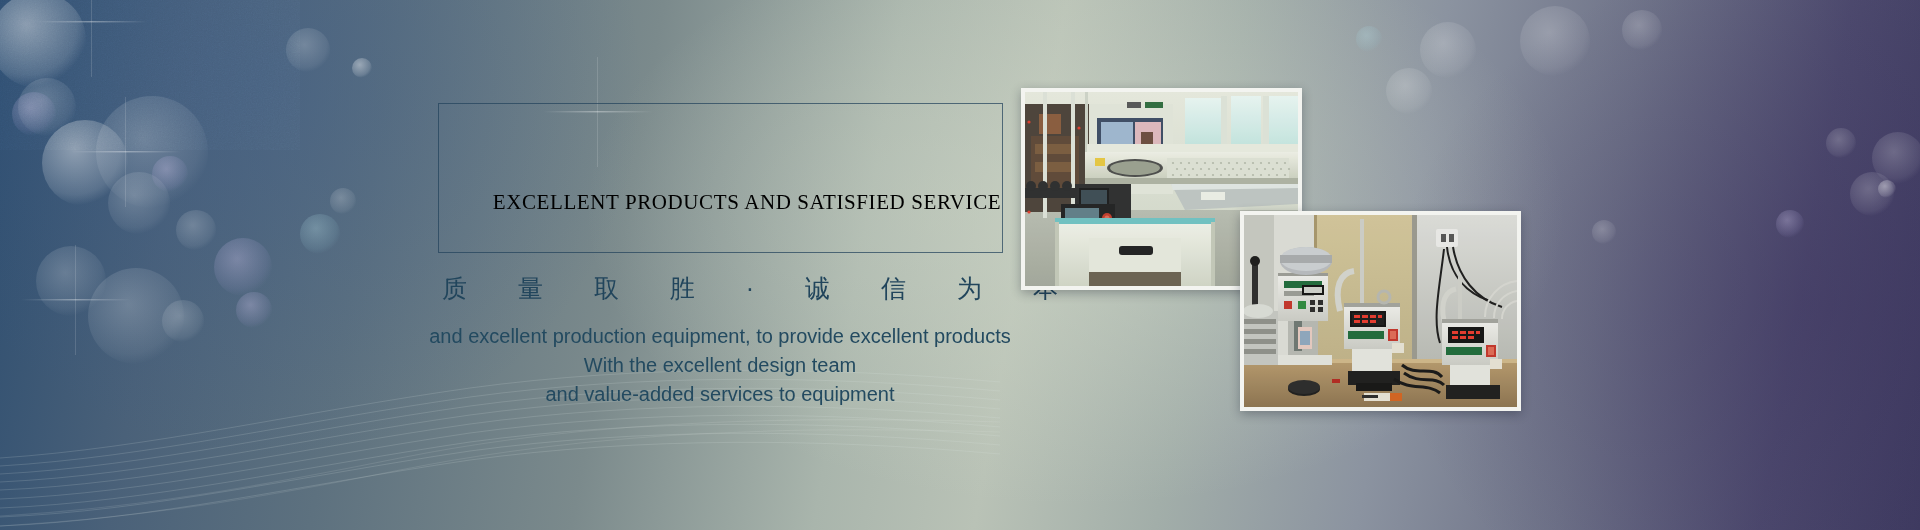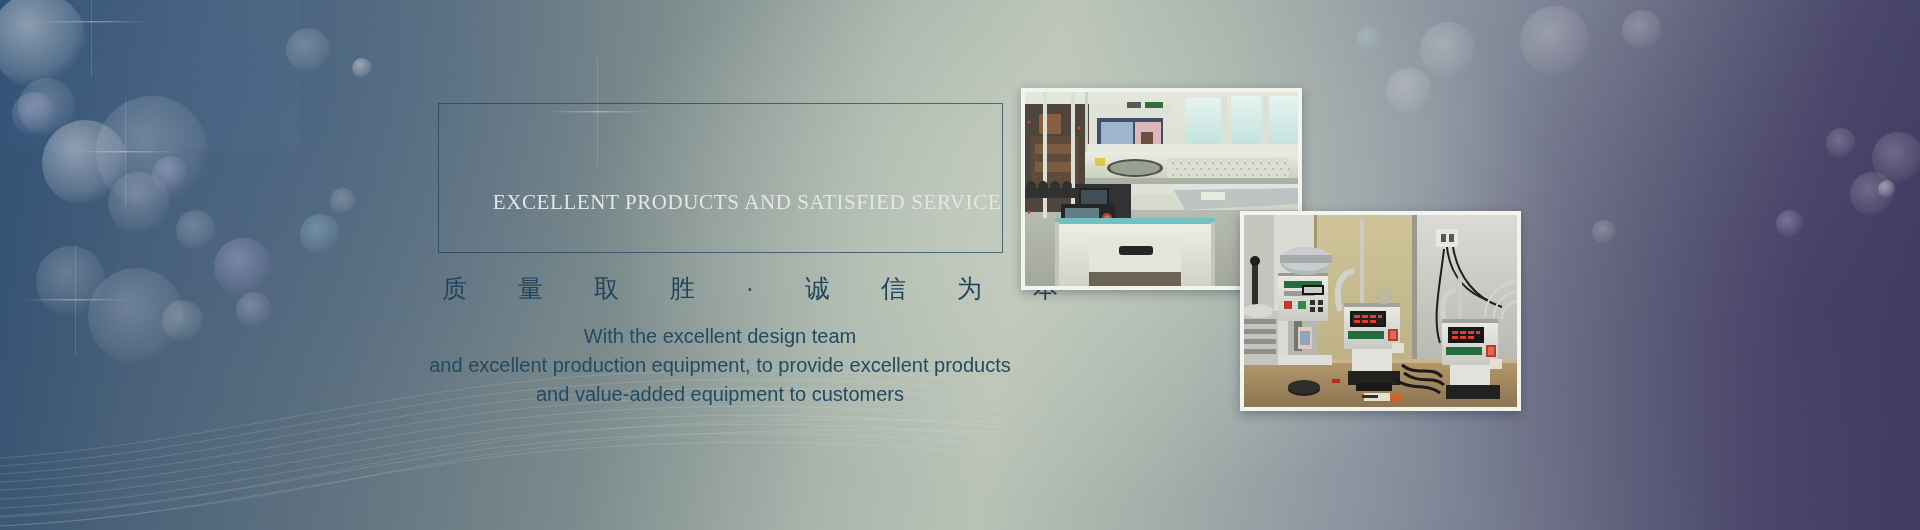--- a/index.html
+++ b/index.html
@@ -70,21 +70,21 @@
     position:absolute;left:438px;top:130px;width:565px;
     text-align:center;
     font-size:30px;letter-spacing:1.5px;color:#1e3f58;
     font-family:"Liberation Sans","DejaVu Sans",sans-serif;
     white-space:nowrap;
   }
   .headline-en{
     position:absolute;left:438px;top:190px;width:618px;
     text-align:center;
     font-family:"Liberation Serif","DejaVu Serif",serif;
-    font-size:21px;letter-spacing:.6px;color:#e5e5e5;
+    font-size:21px;letter-spacing:.6px;color:#000000;
     white-space:nowrap;
   }
   .slogan-cn{
     position:absolute;left:420px;top:272px;width:600px;
     text-align:center;
     font-size:25px;letter-spacing:22px;color:#21455c;
     font-family:"Liberation Sans","DejaVu Sans",sans-serif;
     text-indent:22px;
     white-space:nowrap;
   }
@@ -184,23 +184,23 @@
   </svg>
 
   <div class="frame"></div>
 
 
   <div class="headline-en">EXCELLENT PRODUCTS AND SATISFIED SERVICE</div>
 
   <div class="slogan-cn">质 量 取 胜 · 诚 信 为 本</div>
 
   <div class="para-en">
+    <div>and excellent production equipment, to provide excellent products</div>
     <div>With the excellent design team</div>
-    <div>and excellent production equipment, to provide excellent products</div>
-    <div>and value-added equipment to customers</div>
+    <div>and value-added services to equipment</div>
   </div>
 
   <div class="photo photo-1">
     <div class="scene">
       <svg viewBox="0 0 273 194" preserveAspectRatio="none">
         <defs>
           <linearGradient id="p1wall" x1="0" y1="0" x2="0" y2="1">
             <stop offset="0" stop-color="#e8eade"></stop>
               <stop offset="1" stop-color="#cfd5c4"></stop>
           </linearGradient>

